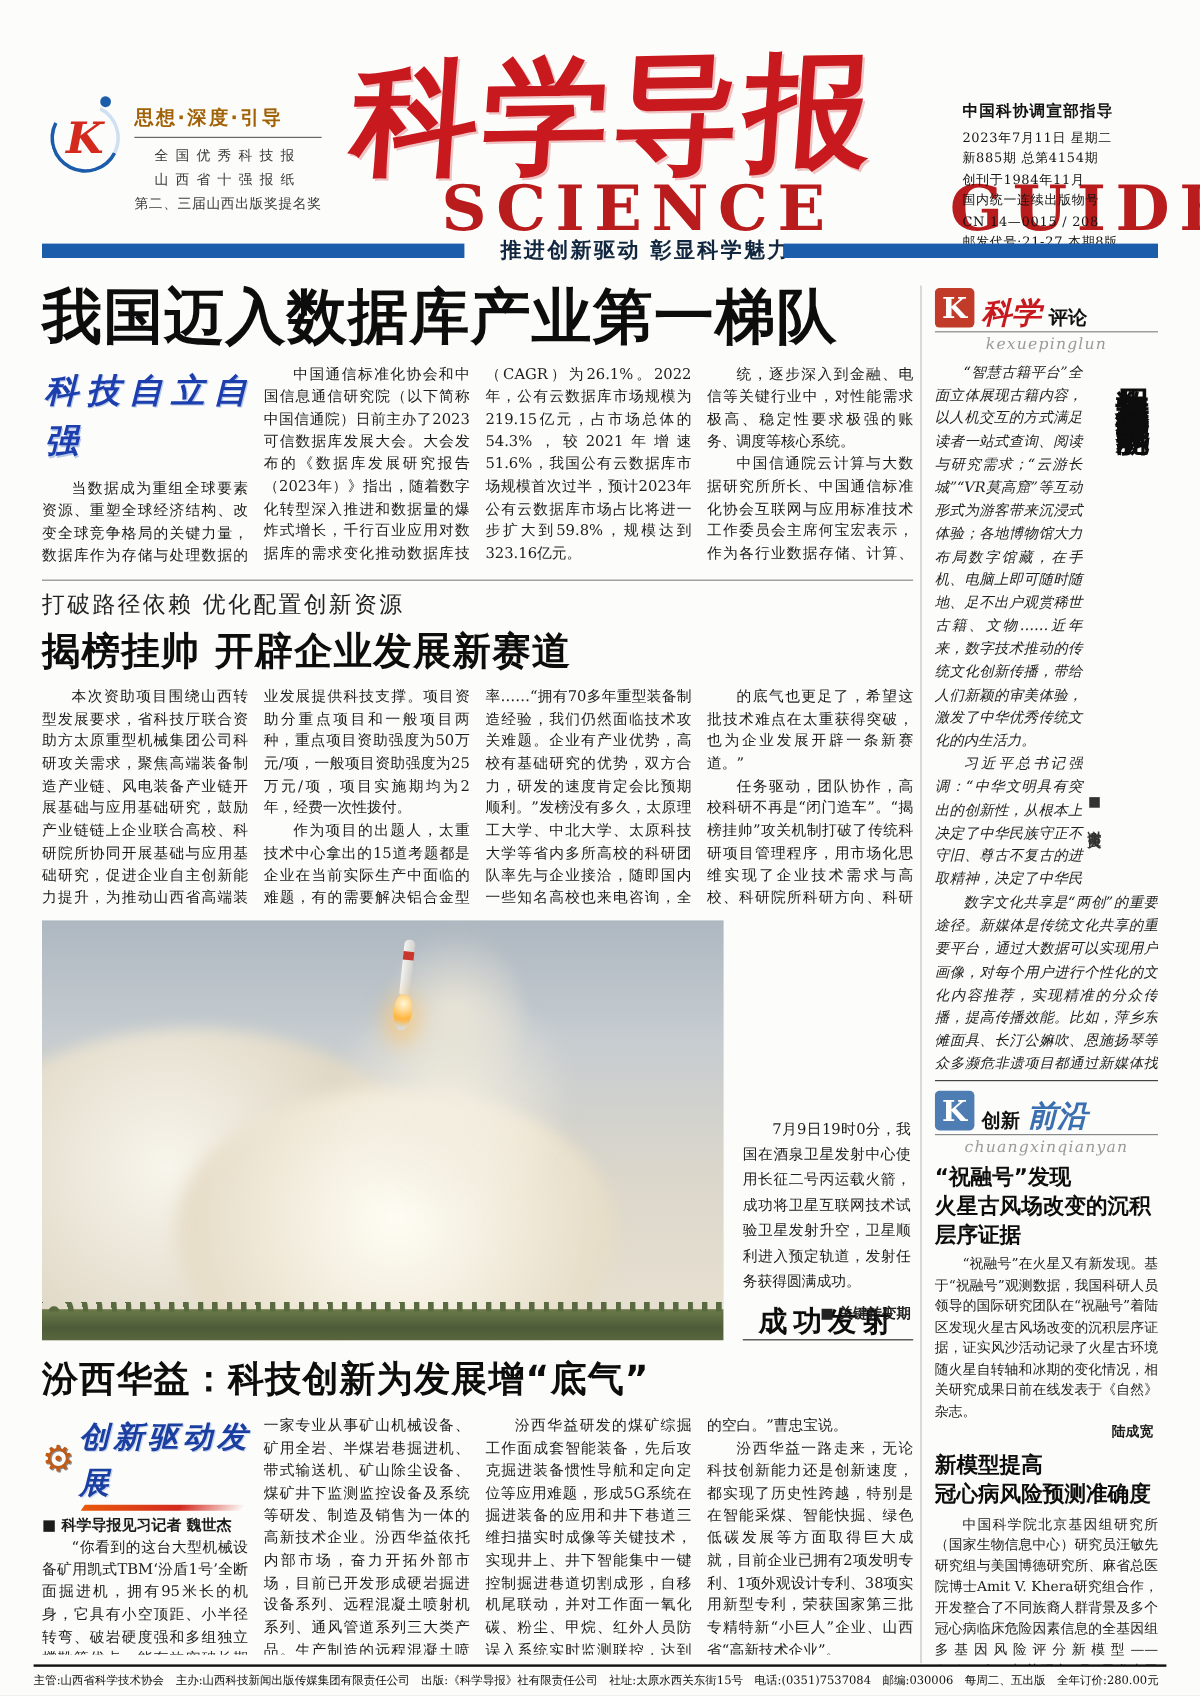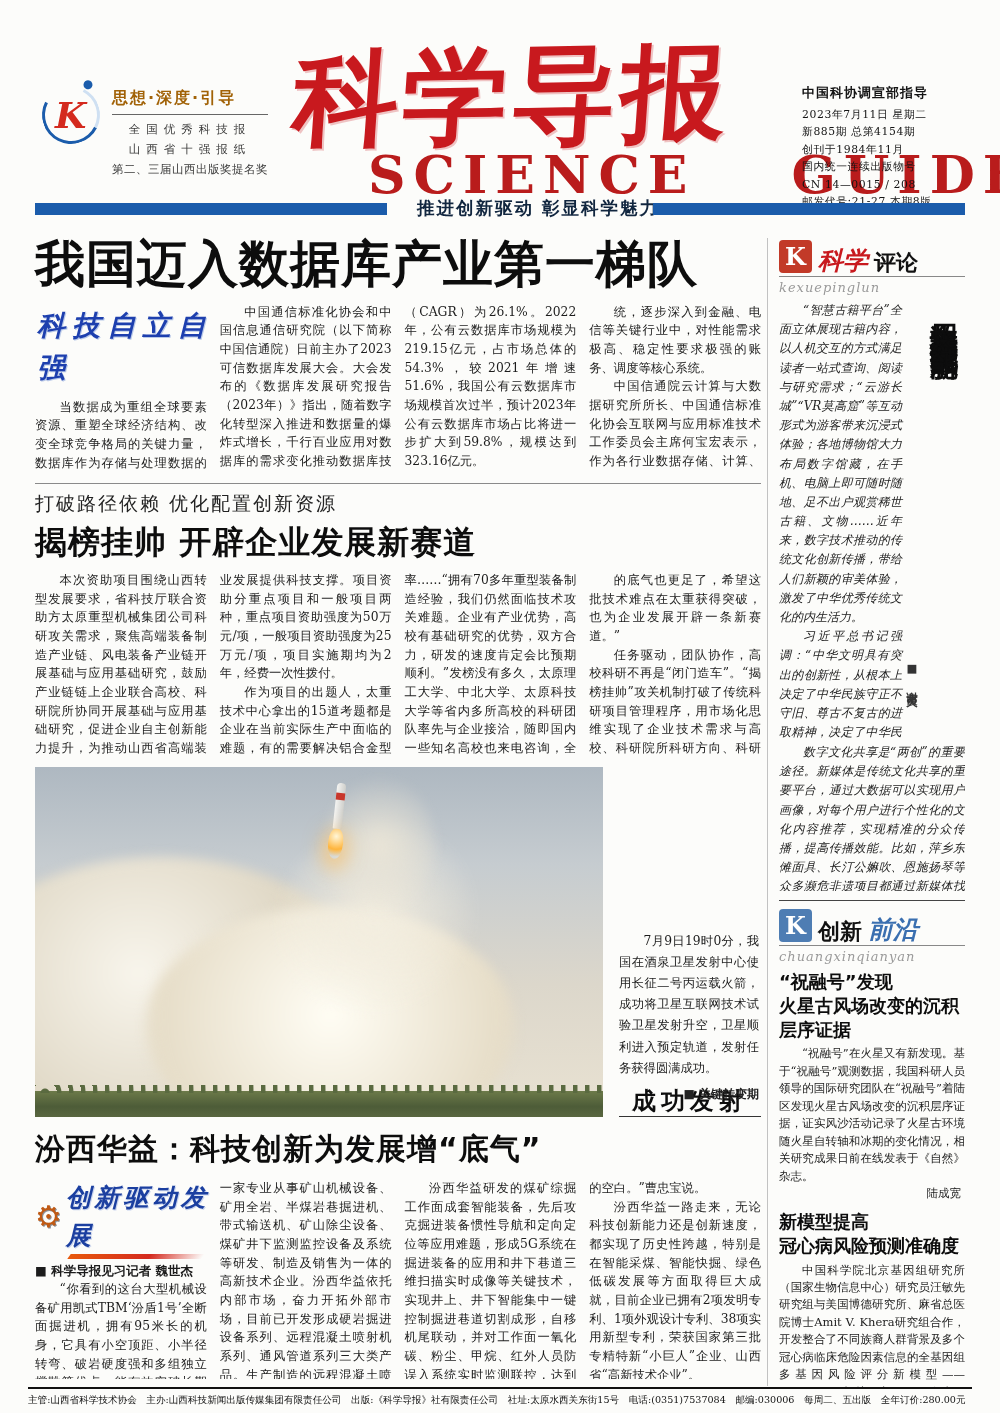--- a/index.html
+++ b/index.html
@@ -109,41 +109,41 @@
 
   
   .v-divider { position:absolute; left:767px; top:238px; width:1px; height:1148px; background:#c2c2c2; }
   .right-region { position:absolute; left:779px; top:240px; width:186px; height:1148px; overflow:hidden; }
   .sec-header { display:flex; align-items:flex-end; gap:6px; border-bottom:1px solid #888; padding-bottom:3px; }
   .kbox { width:33px; height:33px; border-radius:4px; color:#fff; font-weight:900; font-size:24px;
     display:flex; align-items:center; justify-content:center; font-family:"DejaVu Serif",serif; flex:none; }
   .kbox.red { background:#c23a28; }
   .kbox.blue { background:#4e7db3; }
   .sec-title-cal { font-family:"DejaVu Serif",serif; font-style:italic; font-weight:900; font-size:25px; line-height:1; }
-  .sec-title-plain { font-size:22px; font-weight:bold; line-height:1; }
+  .sec-title-plain { font-size:16px; font-weight:bold; line-height:1; }
   .red-t { color:#c8191e; } .blue-t { color:#3a6fb0; } .black-t { color:#111; }
-  .pinyin { font-style:italic; color:#9a9a9a; font-size:13px; letter-spacing:1px; margin:3px 0 6px; }
+  .pinyin { font-style:italic; color:#9a9a9a; font-size:13px; letter-spacing:1px; margin:3px 0 6px;text-align:center; }
 
   .comm-flex { display:flex; height:438px; overflow:hidden; }
   .comm-body { flex:1 1 auto; min-width:0; font-size:12px; line-height:1.6; text-align:justify;
     font-style:italic; color:#222; }
   .comm-body p { text-indent:2em; margin:0; }
   .comm-author-col { width:15px; flex:none; align-self:flex-end; margin:0 2px 46px 2px; }
   .comm-author { writing-mode:vertical-rl; font-size:11.5px; font-weight:bold; color:#333; letter-spacing:2px; }
   .comm-title-col { width:44px; flex:none; display:flex; justify-content:center; }
   .comm-vtitle { writing-mode:vertical-rl; font-size:28px; font-weight:900; letter-spacing:2px; line-height:1.1;
     color:#0d0d0d; font-family:"DejaVu Sans",sans-serif; }
   .comm-bottom { height:148px; overflow:hidden; margin-top:4px; }
   .comm-bottom p { text-indent:2em; margin:0; font-size:12px; line-height:1.6; text-align:justify; font-style:italic; color:#222; }
   .sec-divider { border-top:1px solid #444; margin:9px 0 8px; }
 
   .news-item { margin-bottom:9px; }
   .news-title { font-size:18px; font-weight:900; line-height:1.32; color:#0d0d0d; font-family:"DejaVu Sans",sans-serif; }
   .news-body { font-size:11.5px; line-height:1.52; text-align:justify; text-indent:2em; margin-top:4px; }
-  .news-author { display:block; text-align:right; font-weight:normal; font-size:11.5px; margin-top:1px; padding-right:4px; }
+  .news-author { display:block; text-align:right; font-weight:bold; font-size:11.5px; margin-top:1px; padding-right:4px; }
 
   
   .footer { position:absolute; left:28px; right:28px; bottom:6px; border-top:2px solid #111; padding-top:5px;
     font-size:9.6px; color:#111; white-space:nowrap; overflow:hidden; text-align:center; letter-spacing:0; }
 </style>
 </head>
 <body>
 
 <div class="page">
 

